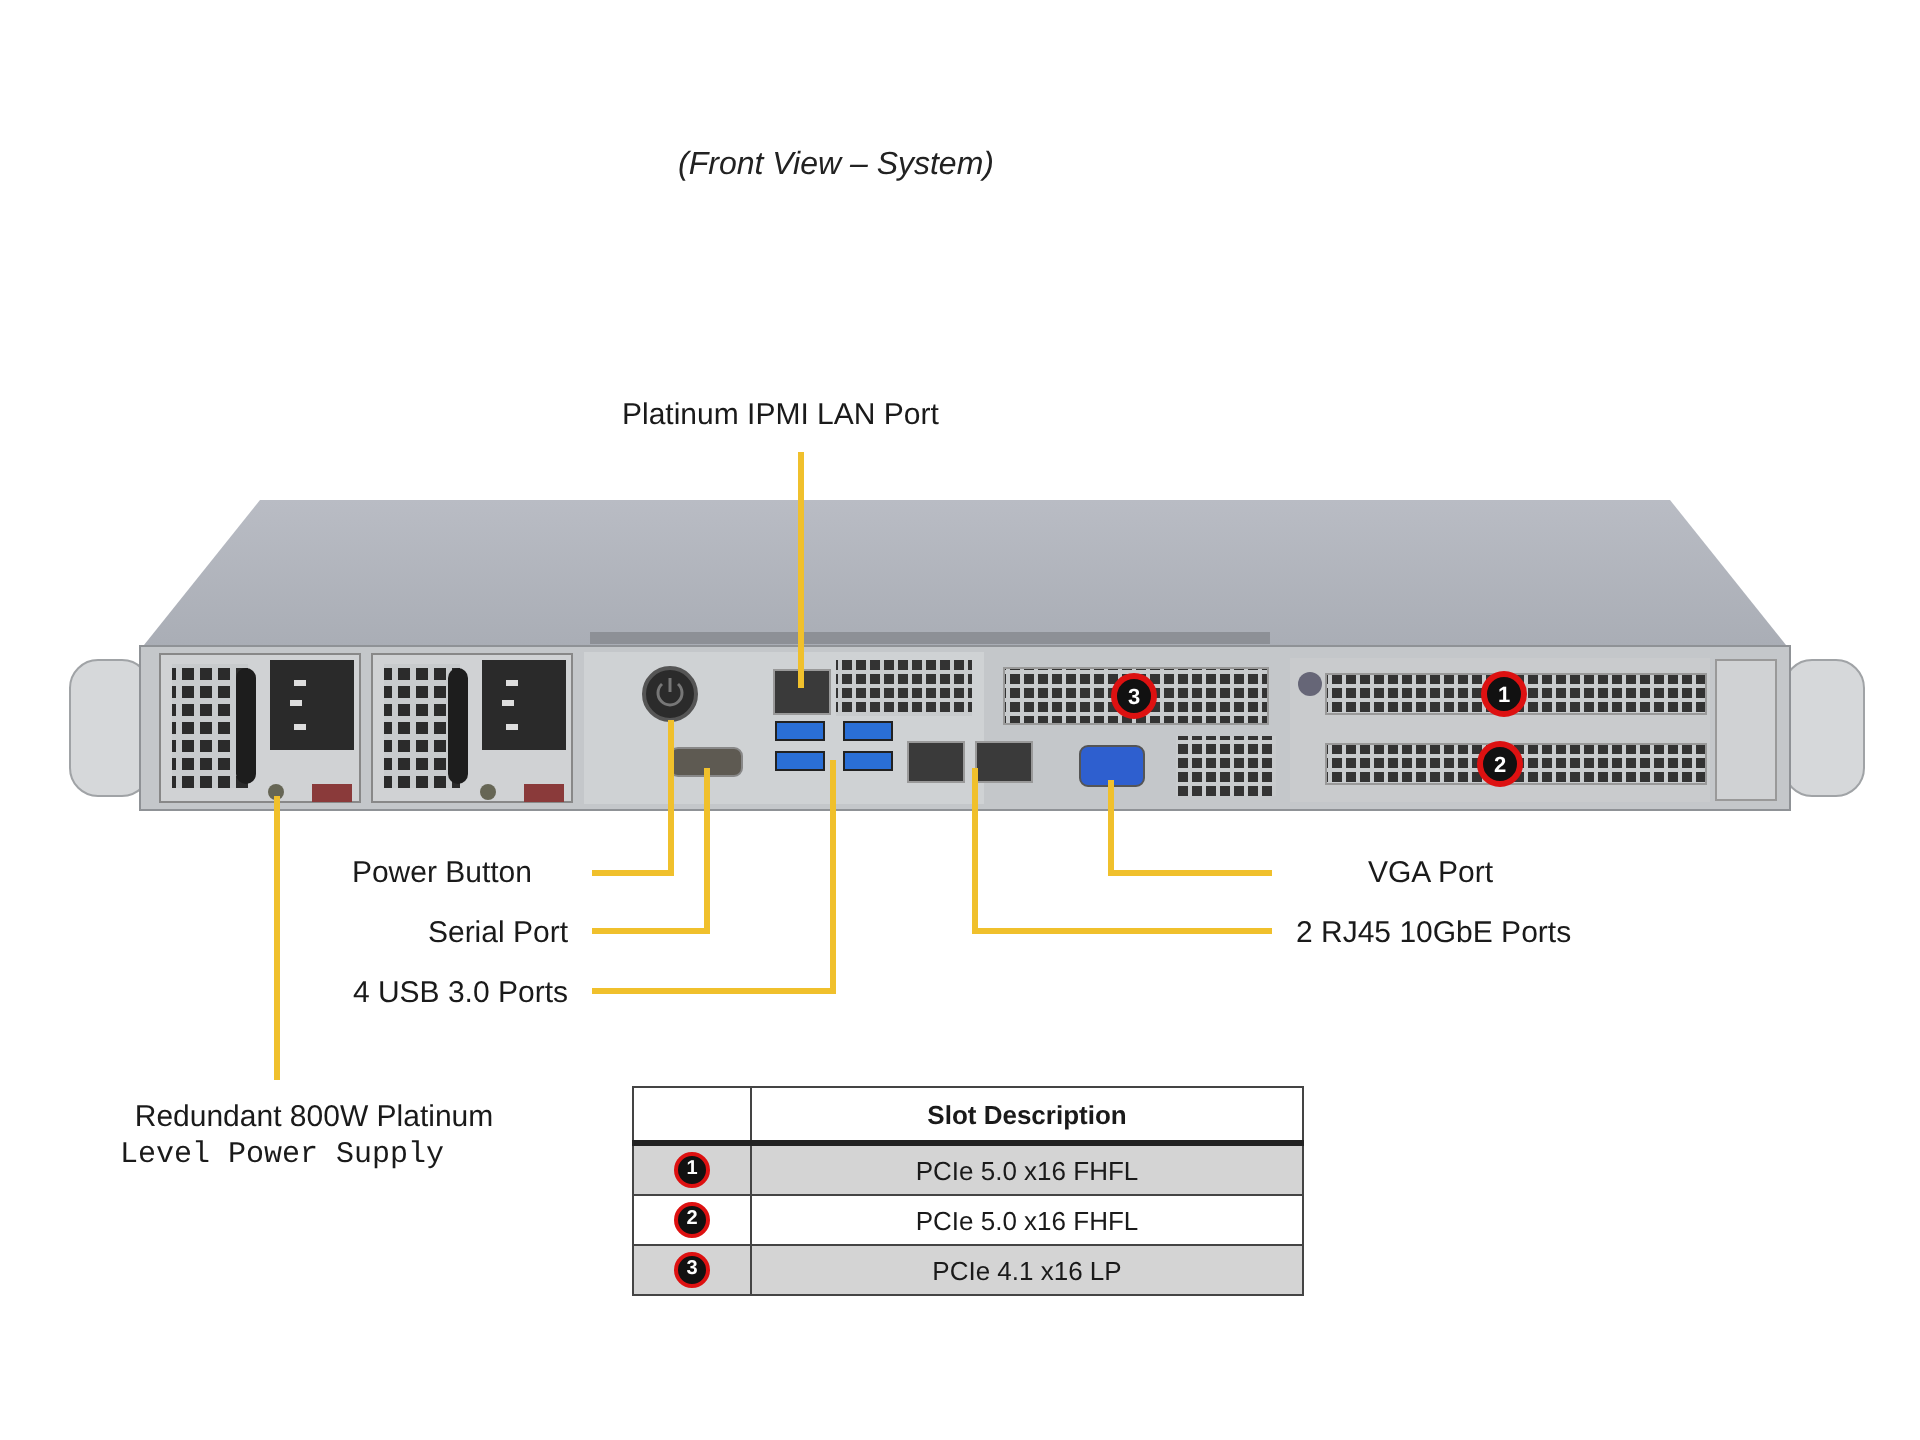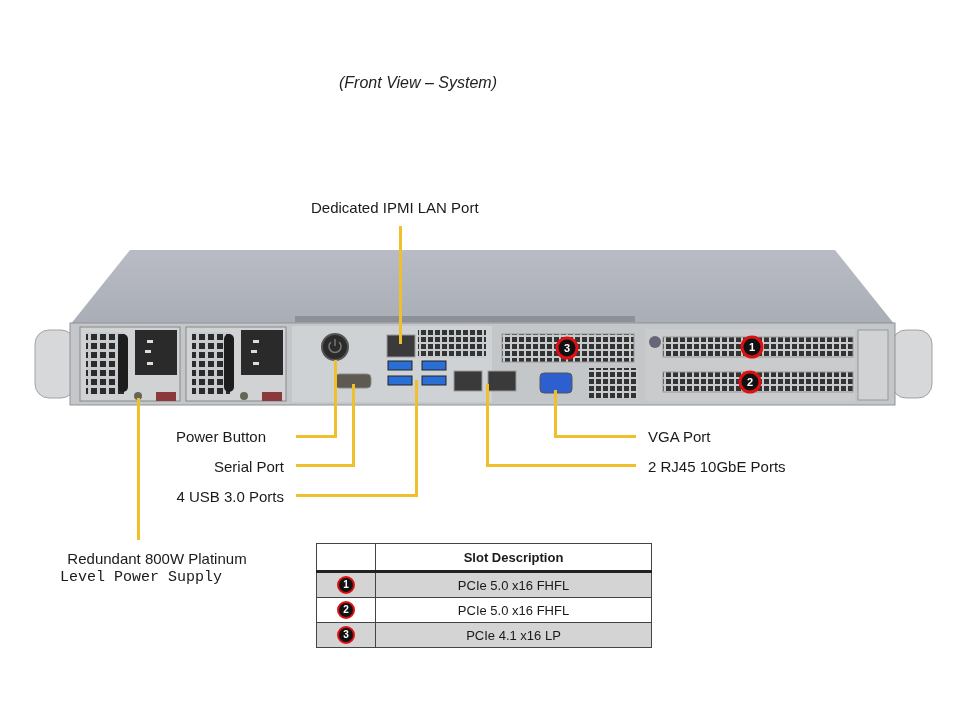--- a/index.html
+++ b/index.html
@@ -123,25 +123,25 @@
 <div class="line" style="left:296px; top:494px; width:122px; height:3px;"></div>
 
 <div class="line" style="left:486px; top:384px; width:3px; height:83px;"></div>
 <div class="line" style="left:486px; top:464px; width:150px; height:3px;"></div>
 
 <div class="line" style="left:554px; top:390px; width:3px; height:48px;"></div>
 <div class="line" style="left:554px; top:435px; width:82px; height:3px;"></div>
 
 <div class="line" style="left:137px; top:398px; width:3px; height:142px;"></div>
 
-<div class="abs label" style="left:311px; top:199px;">Dedicated IPMI  LAN Port</div>
+<div class="abs label" style="left:311px; top:199px;">Platinum IPMI  LAN Port</div>
 <div class="abs label right" style="left:112px; width:154px; top:428px;">Power Button</div>
 <div class="abs label right" style="left:130px; width:154px; top:458px;">Serial Port</div>
 <div class="abs label right" style="left:130px; width:154px; top:488px;">4 USB 3.0 Ports</div>
-<div class="abs label" style="left:648px; top:428px;">VGA Port</div>
+<div class="abs label" style="left:684px; top:428px;">VGA Port</div>
 <div class="abs label" style="left:648px; top:458px;">2 RJ45 10GbE Ports</div>
 <div class="abs label" style="left:46px; width:190px; text-align:center; top:550px;margin-left:16px;">Redundant  800W Platinum</div>
 <div class="abs label" style="left:46px; width:190px; text-align:center; top:569px;font-family:Liberation Mono, monospace;">Level Power Supply</div>
 
 <table class="slots">
   <tbody>
       <tr class="head">
     <td class="num"></td>
     <td>Slot Description</td>
   </tr>

